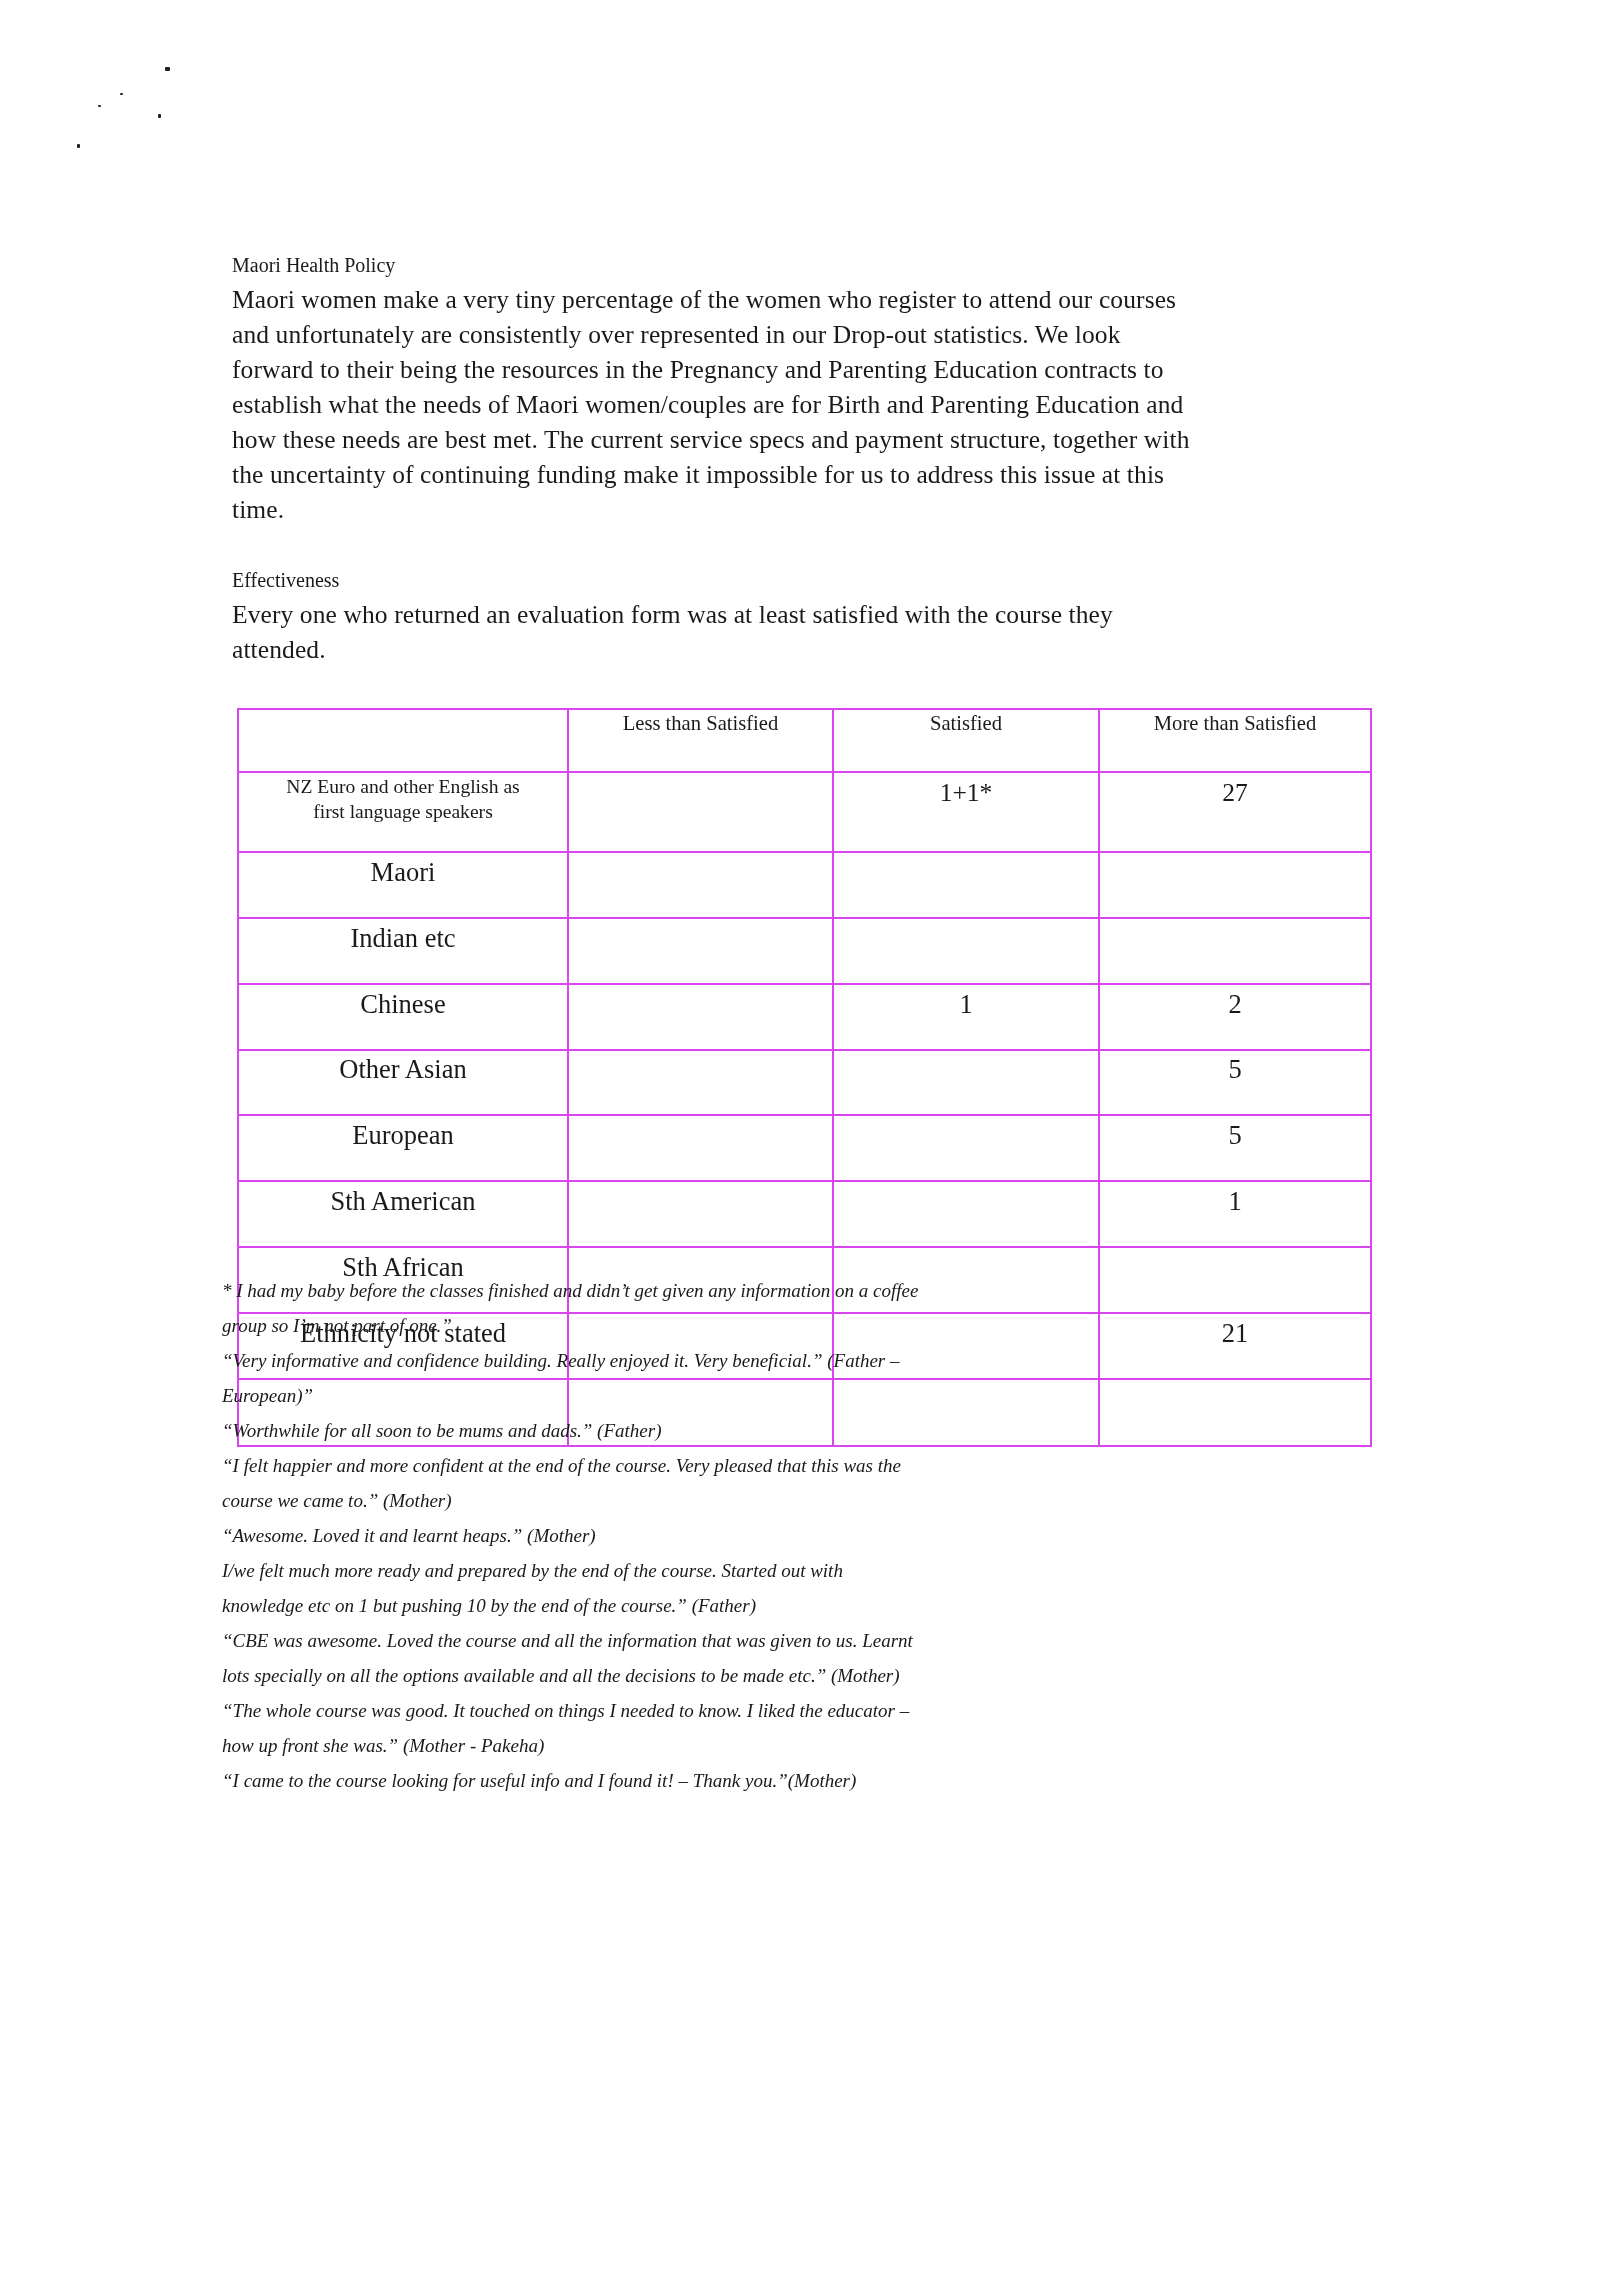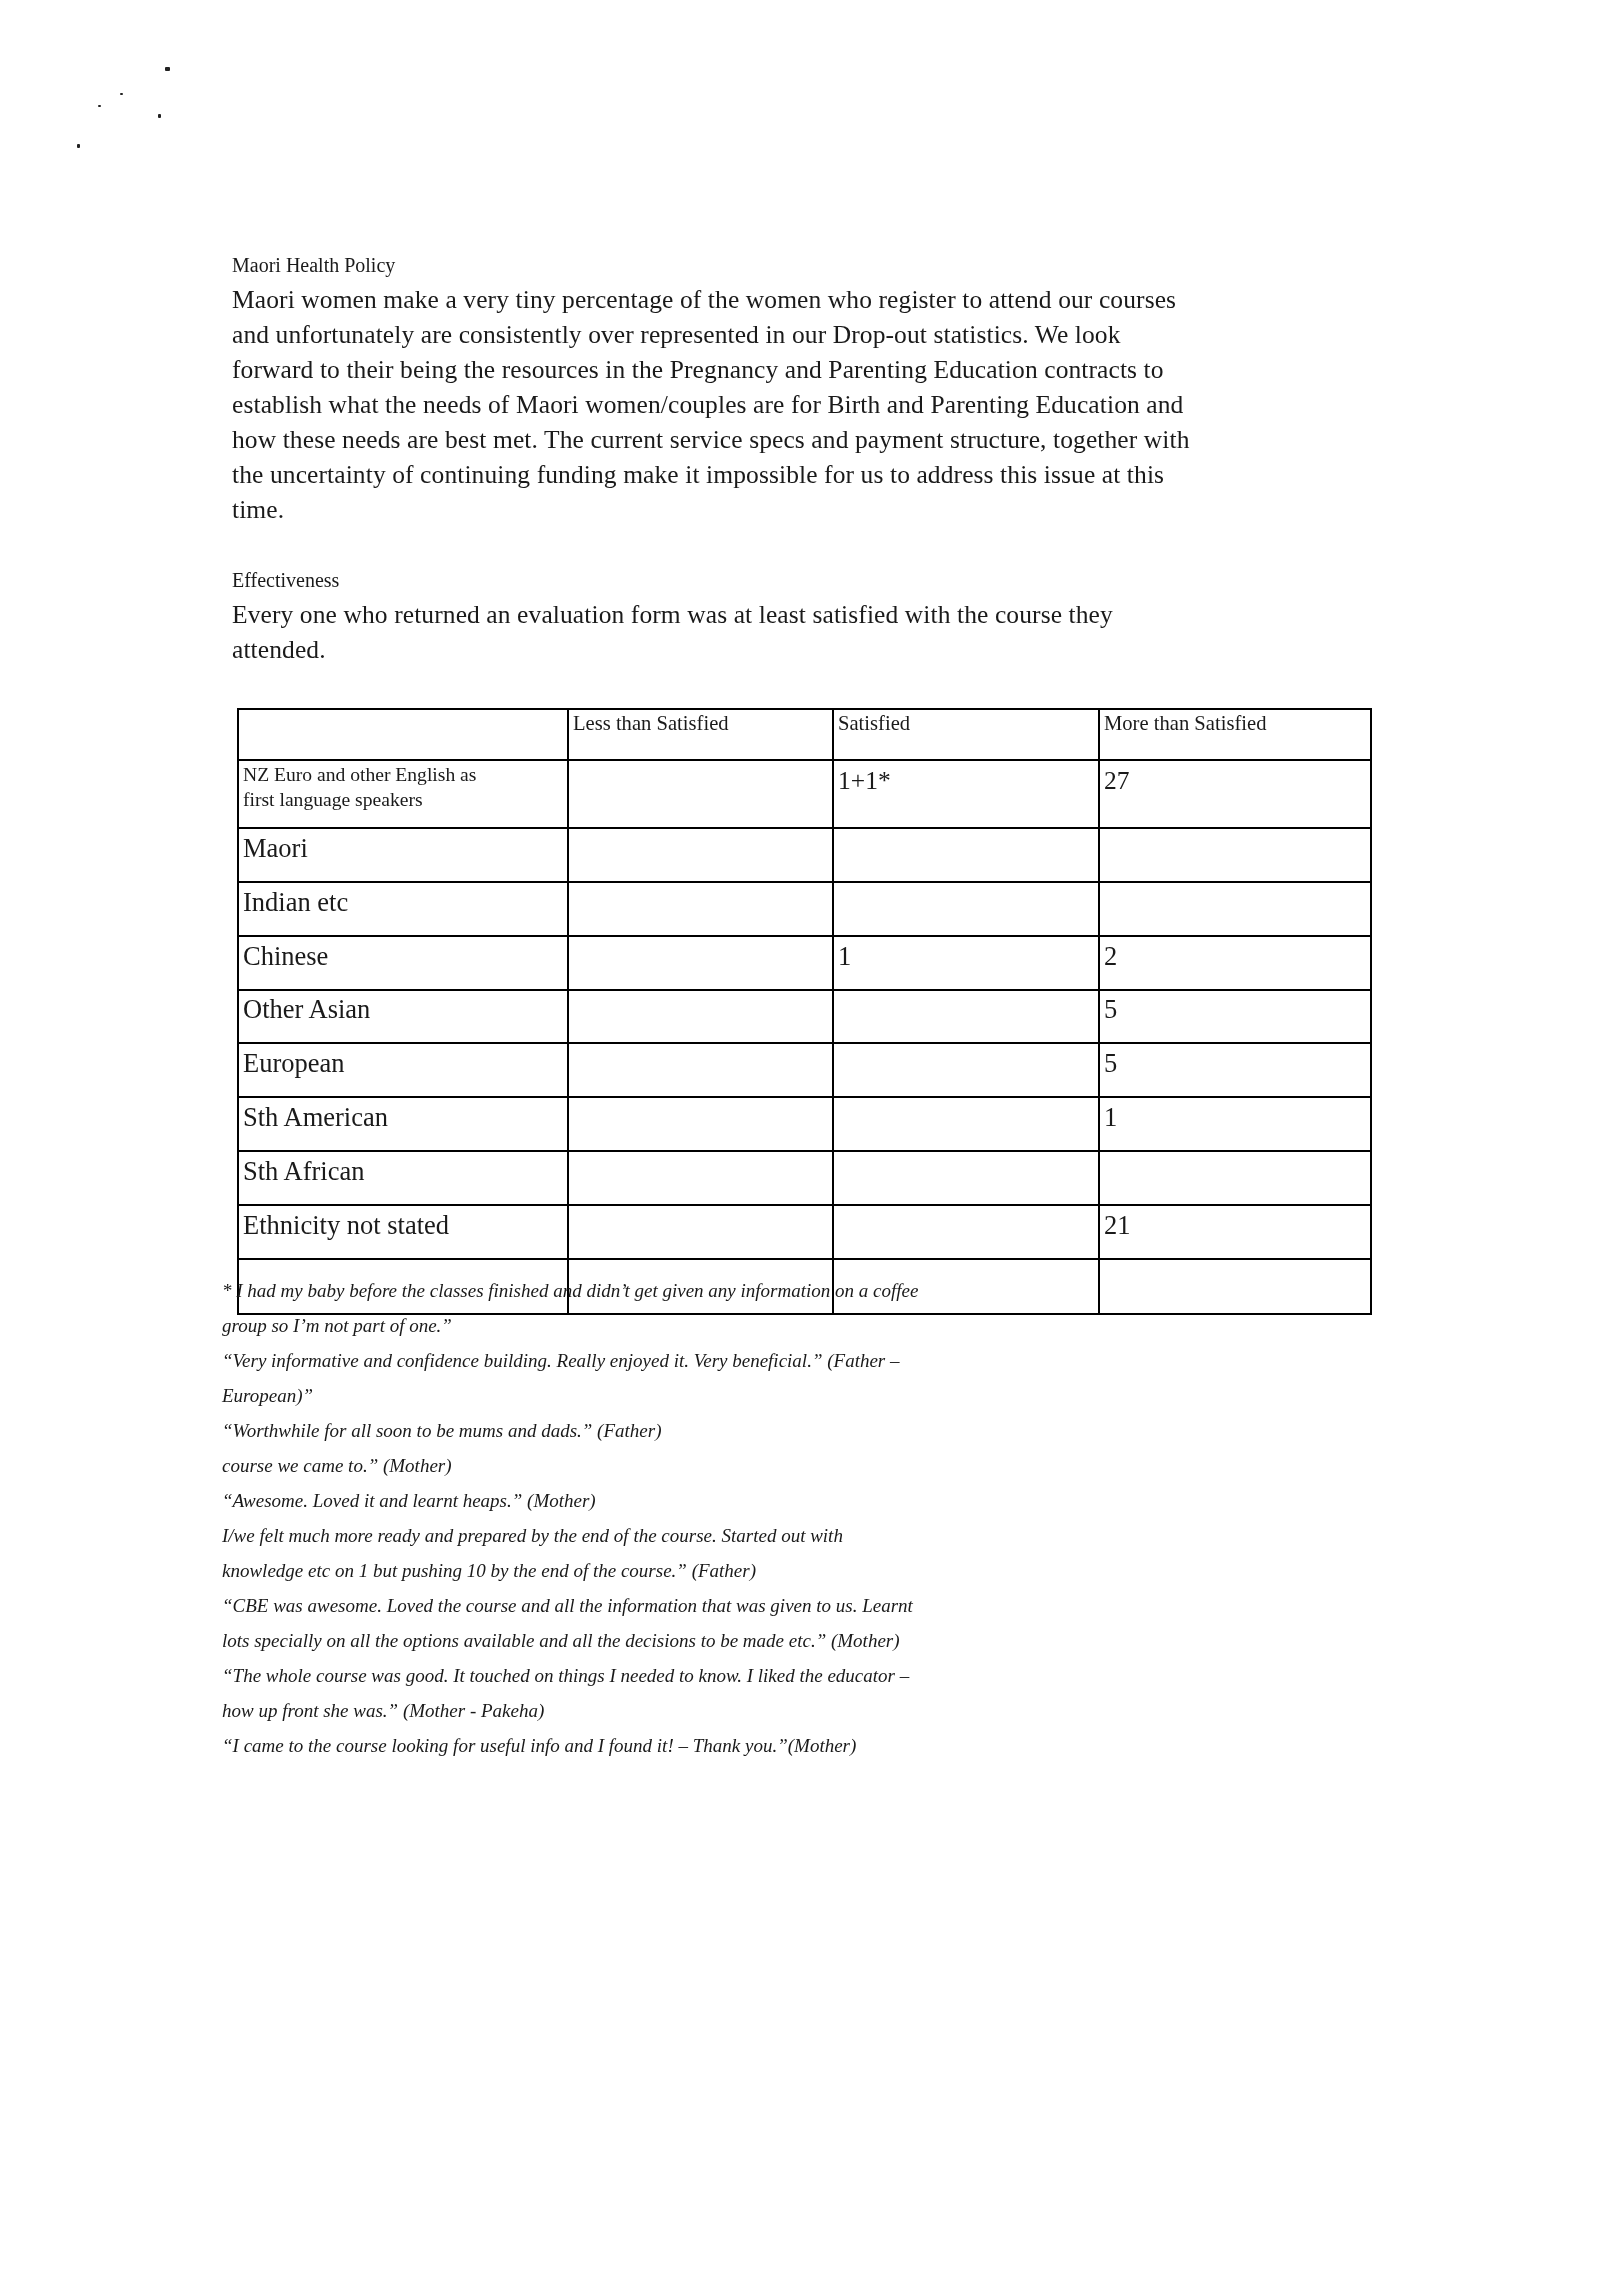--- a/index.html
+++ b/index.html
@@ -6,21 +6,21 @@
   body { width: 1621px; height: 2294px; position: relative; overflow: hidden;
          font-family: "Liberation Serif", "DejaVu Serif", serif; color: #1a1a1a; }
   .speck { position: absolute; background: #222; border-radius: 1px; }
   .block { position: absolute; left: 232px; width: 1157px; }
   .heading { font-size: 20px; line-height: 34px; margin: 0; font-weight: normal; }
   .para { font-size: 25.5px; line-height: 35px; margin: 0; letter-spacing: 0.1px; }
   #maori-block { top: 248px; }
   #effect-block { top: 563px; }
   table.eval { position: absolute; left: 237px; top: 708px; border-collapse: collapse;
                table-layout: fixed; width: 1133px; }
-  table.eval td, table.eval th { border: 2px solid #000000; padding: 4px; text-align: left;
+  table.eval td, table.eval th { border: 2px solid #d946ef; padding: 16px; text-align: center;
                font-weight: normal; }
   table.eval col.c0 { width: 330px; }
   table.eval col.c1 { width: 265px; }
   table.eval col.c2 { width: 266px; }
   table.eval col.c3 { width: 272px; }
   table.eval th { font-size: 20.6px; vertical-align: top; padding-top: 2px; height: 43px; }
   table.eval td { font-size: 26.5px; vertical-align: top; height: 44px; line-height: 31px; padding-top: 3.9px; }
   table.eval tr.r-nz td { height: 58px; }
   table.eval tr.r-nz td.label { font-size: 19.6px; line-height: 24.5px; padding-top: 2px; }
   table.eval tr.r-nz td.val { font-size: 25.5px; }
@@ -135,20 +135,21 @@
       </tr>
     </tbody>
 </table>
 
 <div id="quotes">
     <p class="quote">* I had my baby before the classes finished and didn’t get given any information on a coffee</p>
     <p class="quote">group so I’m not part of one.”</p>
     <p class="quote">“Very informative and confidence building.  Really enjoyed it. Very beneficial.” (Father –</p>
     <p class="quote">European)”</p>
     <p class="quote">“Worthwhile for all soon to be mums and dads.” (Father)</p>
+    <p class="quote">“I felt happier and more confident at the end of the course.  Very pleased that this was the</p>
     <p class="quote">course we came to.” (Mother)</p>
     <p class="quote">“Awesome. Loved it and learnt heaps.” (Mother)</p>
     <p class="quote">I/we felt much more ready and prepared by the end of the course.  Started out with</p>
     <p class="quote">knowledge etc on 1 but pushing 10 by the end of the course.” (Father)</p>
     <p class="quote">“CBE was awesome.  Loved the course and all the information that was given to us. Learnt</p>
     <p class="quote">lots specially on all the options available and all the decisions to be made etc.” (Mother)</p>
     <p class="quote">“The whole course was good.  It touched on things I needed to know.  I liked the educator –</p>
     <p class="quote">how up front she was.” (Mother - Pakeha)</p>
     <p class="quote">“I came to the course looking for useful info and I found it! – Thank you.”(Mother)</p>
   </div>

